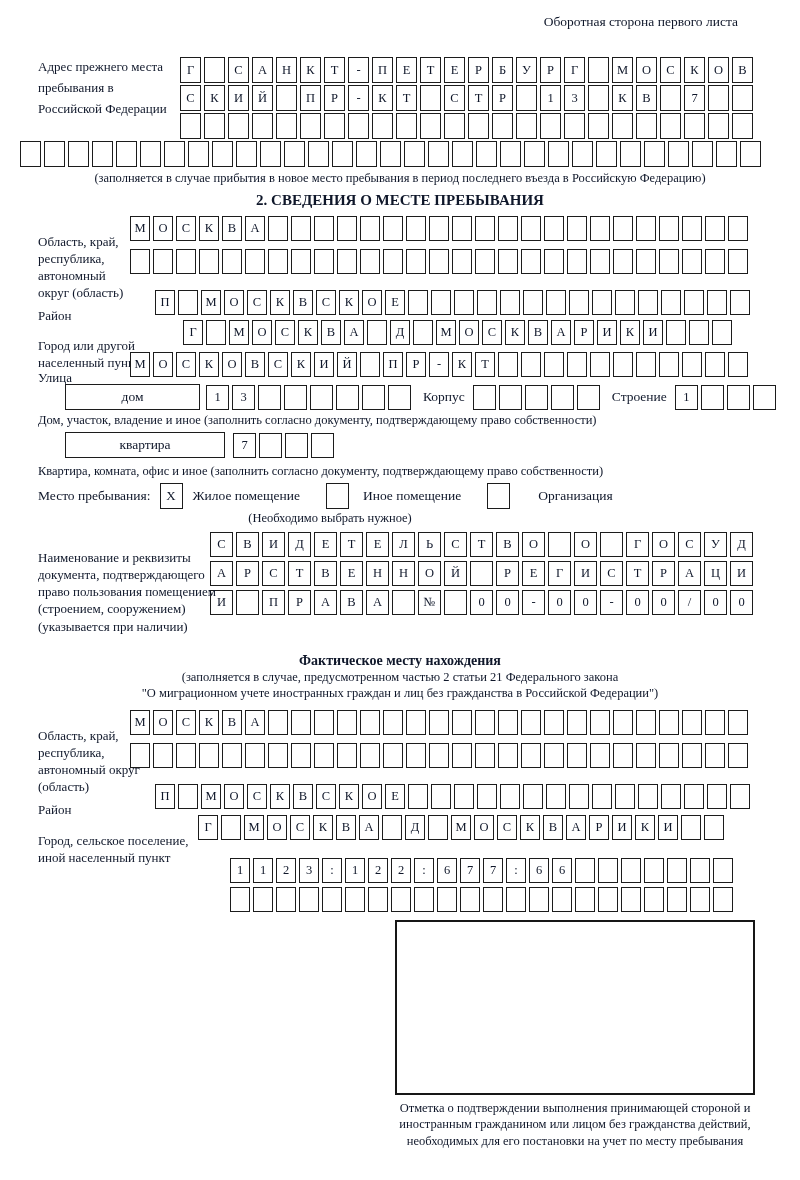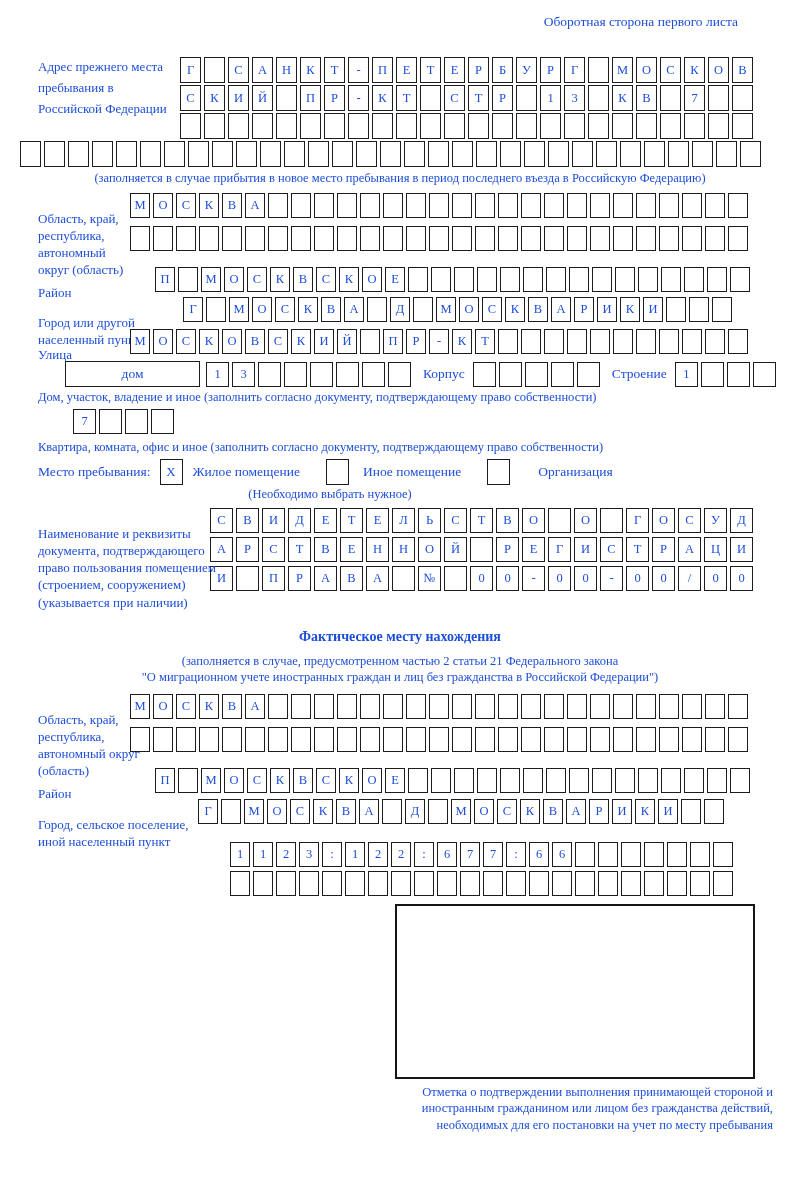--- a/index.html
+++ b/index.html
@@ -2,21 +2,21 @@
 <html><head>
 <meta charset="utf-8">
 <style>
   html,body{margin:0;padding:0;background:#fff;}
   .page{
     position:relative;
     width:800px;height:1180px;
     box-sizing:border-box;
     padding:14px 20px 0 20px;
     font-family:"Liberation Serif","DejaVu Serif",serif;
-    color:#1d4ed8;
+    color:#0f172a;
     overflow:hidden;
     background:#fff;
   }
   .header-note{ text-align:right; padding-right:42px; font-size:13.5px; }
 
   
   .cellrow{ display:flex; gap:3px; }
   .cell{
     box-sizing:border-box;
     width:21px; height:26px;
@@ -48,29 +48,29 @@
   .inline-flex{ display:flex; align-items:center; }
   .mini-lbl{ font-size:13.5px; padding:0 8px 0 12px; }
   .caption{ font-size:12.5px; margin-left:18px; margin-top:3px; }
 
   .checkbox{
     box-sizing:border-box; width:23px; height:26px; border:1.7px solid #1c1c1c;
     display:flex; align-items:center; justify-content:center; font-size:13px; flex:0 0 auto;
   }
   .stay-row{ display:flex; align-items:center; margin-left:18px; margin-top:4px; font-size:13.5px; }
 
-  .fact-notes{ text-align:center; font-size:12.5px; line-height:1.3; margin-top:8px; }
+  .fact-notes{ text-align:center; font-size:12.5px; line-height:1.3; }
 
   .stamp-box{
     box-sizing:border-box; margin-left:375px; margin-top:8px;
     width:360px; height:175px; border:2px solid #161616; background:#fff;
   }
   .stamp-caption{
     margin-left:357px; margin-top:5px; width:396px;
-    text-align:right; font-size:12.5px; line-height:1.35;
+    text-align:center; font-size:12.5px; line-height:1.35;
   }
 </style>
 </head>
 <body>
 
 <div class="page">
 
   <div class="header-note">Оборотная сторона первого листа</div>
 
   <div class="addr-flex">
@@ -184,20 +184,21 @@
       <span class="cell"></span>
       <span class="cell"></span>
       <span class="cell"></span>
       <span class="cell"></span>
       <span class="cell"></span>
       <span class="cell"></span>
       <span class="cell"></span>
     </div>
   <div class="note">(заполняется в случае прибытия в новое место пребывания в период последнего въезда в Российскую Федерацию)</div>
 
+  <div class="sec-title">2. СВЕДЕНИЯ О МЕСТЕ ПРЕБЫВАНИЯ</div>
 
   <div class="field" style="margin-top:7px;">
     <div class="lbl" style="width:100px;">Область, край, республика, автономный округ (область)</div>
     <div class="cellrow cr23" style="margin-left:110px;">
         <span class="cell">М</span>
         <span class="cell">О</span>
         <span class="cell">С</span>
         <span class="cell">К</span>
         <span class="cell">В</span>
         <span class="cell">А</span>
@@ -373,20 +374,21 @@
     <div class="cellrow cr26">
         <span class="cell">1</span>
         <span class="cell"></span>
         <span class="cell"></span>
         <span class="cell"></span>
       </div>
   </div>
   <div class="caption">Дом, участок, владение и иное (заполнить согласно документу, подтверждающему право собственности)</div>
 
   <div class="inline-flex" style="margin-left:45px;margin-top:4px;">
+    <div class="wide-box" style="width:160px;">квартира</div>
     <div class="cellrow cr26" style="margin-left:8px;">
         <span class="cell">7</span>
         <span class="cell"></span>
         <span class="cell"></span>
         <span class="cell"></span>
       </div>
   </div>
   <div class="caption" style="margin-top:6px;">Квартира, комната, офис и иное (заполнить согласно документу, подтверждающему право собственности)</div>
 
   <div class="stay-row">

